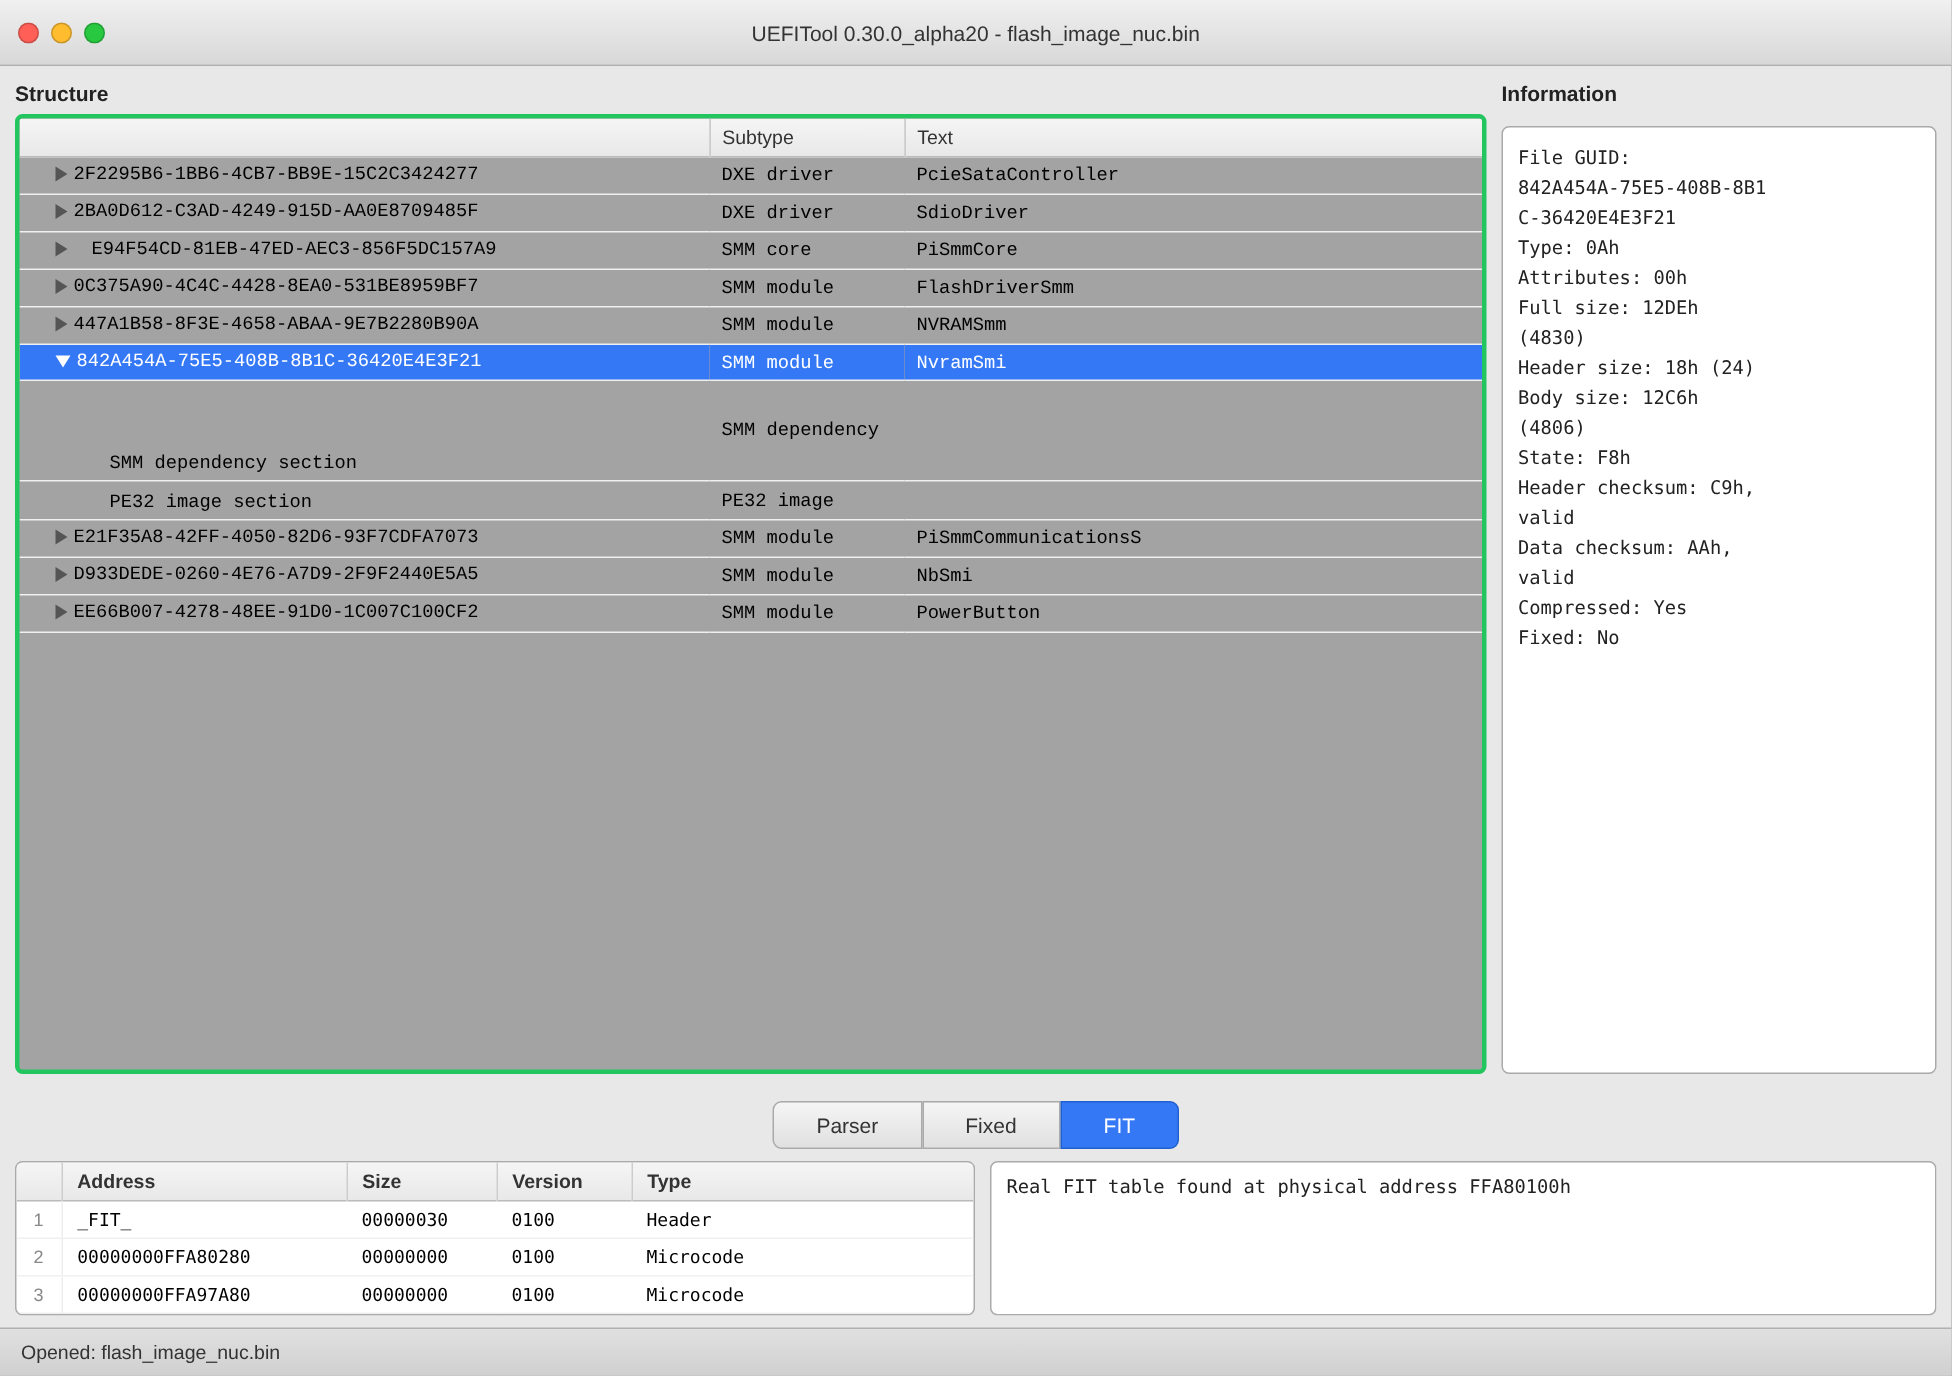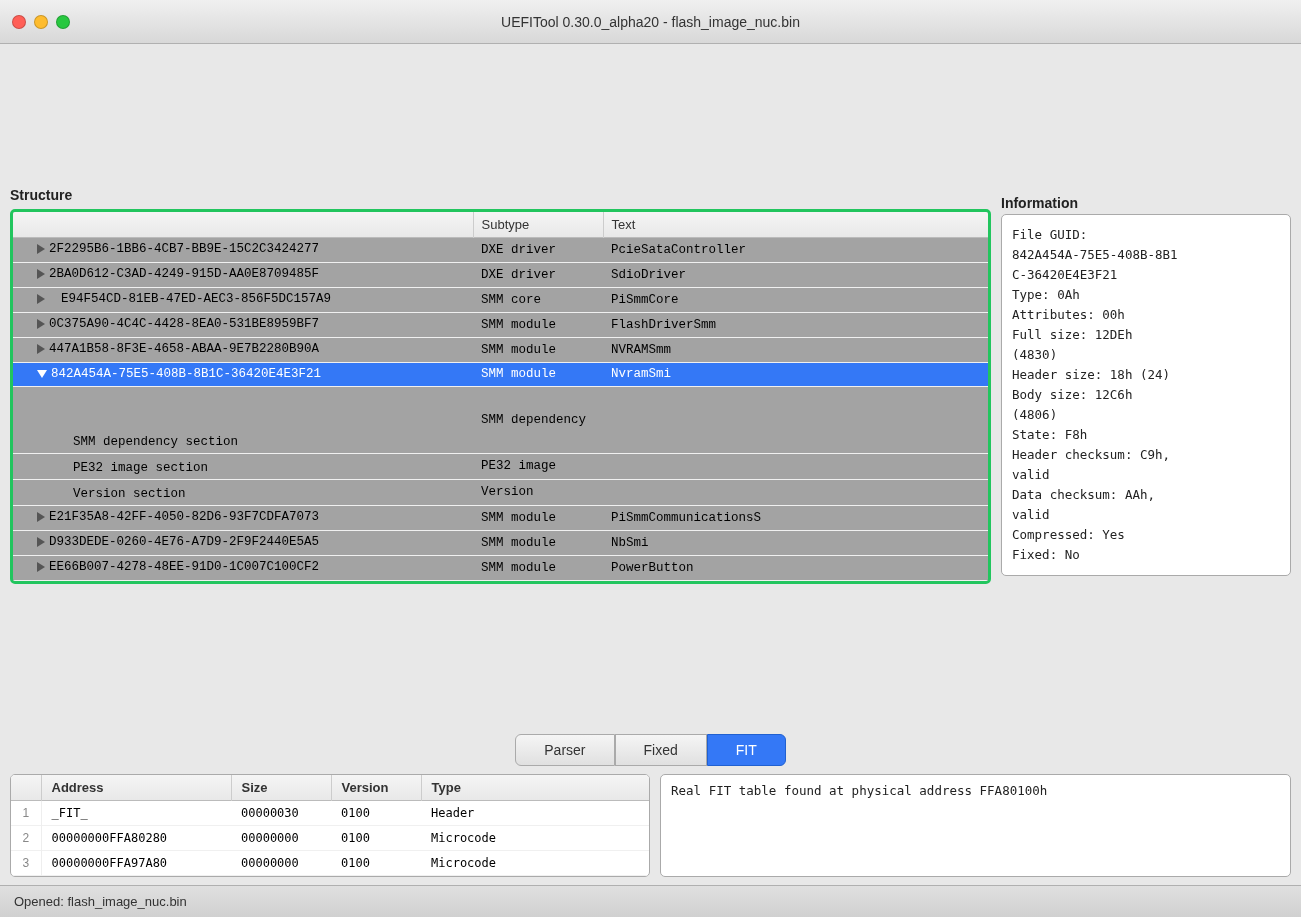--- a/index.html
+++ b/index.html
@@ -47,21 +47,20 @@
       font-family: -apple-system, sans-serif;
     }
 
     
     .main-content {
       display: flex;
       flex: 1;
       padding: 10px;
       gap: 10px;
       overflow: hidden;
-      align-items: center;
     }
 
     
     .left-panel {
       display: flex;
       flex-direction: column;
       flex: 1;
       min-width: 0;
     }
 
@@ -129,21 +128,21 @@
       flex-shrink: 0;
       display: flex;
       flex-direction: column;
     }
 
     .info-label {
       font-family: -apple-system, sans-serif;
       font-size: 14px;
       font-weight: 600;
       color: #222;
-      margin-bottom: 3px;
+      margin-bottom: 14px;
     }
 
     .info-box {
       border: 1px solid #aaa;
       border-radius: 5px;
       background: white;
       flex: 1;
       padding: 10px;
       font-size: 12.5px;
       line-height: 1.6;
@@ -364,28 +363,20 @@
                   </span></td>
                 <td class="col-subtype">SMM dependency</td>
                 <td class="col-text"></td>
               </tr>
               <tr>
                 <td class="col-name"><span style="padding-left:36px;display:inline-flex;align-items:center;">
                     <span style="display:inline-block;width:12px;margin-right:4px;"></span>
                     <span>PE32 image section</span>
                   </span></td>
                 <td class="col-subtype">PE32 image</td>
-                <td class="col-text"></td>
-              </tr>
-              <tr>
-                <td class="col-name"><span style="padding-left:36px;display:inline-flex;align-items:center;">
-                    <span style="display:inline-block;width:12px;margin-right:4px;"></span>
-                    <span>Version section</span>
-                  </span></td>
-                <td class="col-subtype">Version</td>
                 <td class="col-text"></td>
               </tr>
               <tr>
                 <td class="col-name"><span style="padding-left:16px;display:inline-flex;align-items:center;">
                     <span style="display:inline-block;width:0;height:0;border-top:5px solid transparent;border-bottom:5px solid transparent;border-left:8px solid #555;margin-right:4px;vertical-align:middle;"></span>
                     <span>E21F35A8-42FF-4050-82D6-93F7CDFA7073</span>
                   </span></td>
                 <td class="col-subtype">SMM module</td>
                 <td class="col-text">PiSmmCommunicationsS</td>
               </tr>

